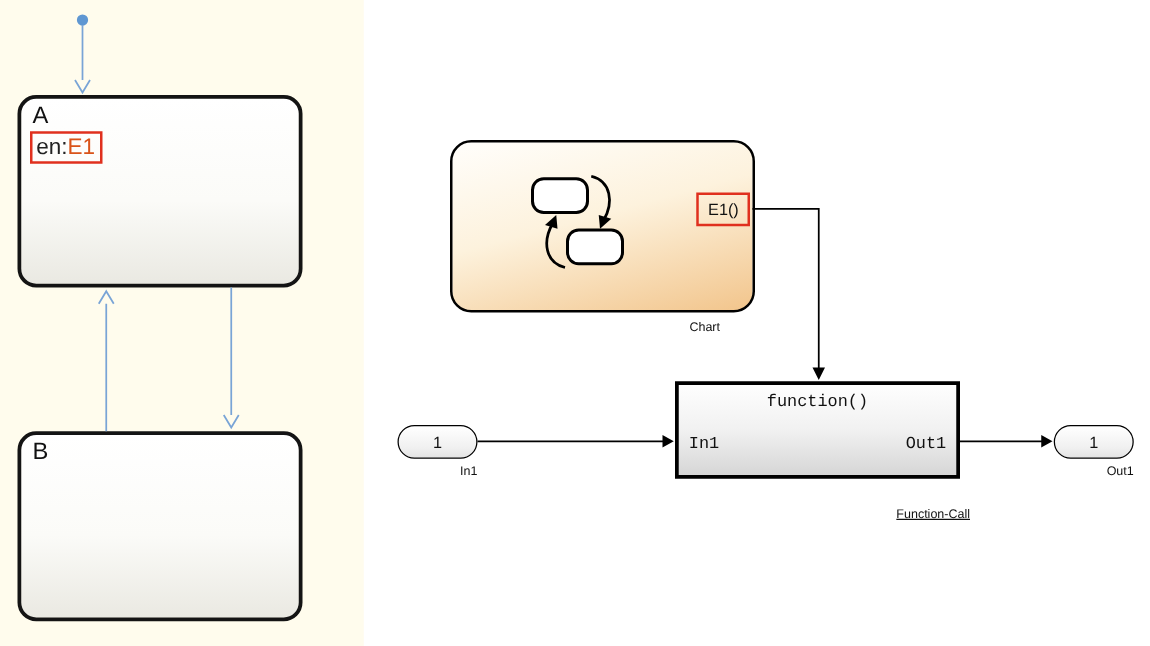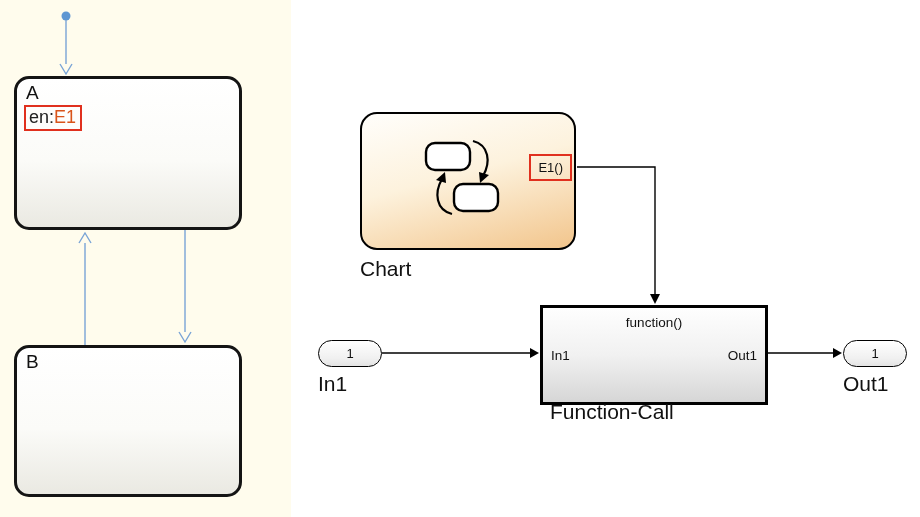--- a/index.html
+++ b/index.html
@@ -19,37 +19,37 @@
                padding:0 4px 1px 3px; font-size:18px; color:#222; line-height:21px; }
   .entry-event { color:#D95319; }
 
   
   .wires { position:absolute; left:0; top:0; width:920px; height:517px; pointer-events:none; }
   .blue  { stroke:#79A4D6; stroke-width:1.4; fill:none; }
   .blk   { stroke:#000; stroke-width:1.4; fill:none; }
   .solid-head { fill:#000; stroke:none; }
 
   
-  .chart-block { position:absolute; left:360px; top:112px; width:216px; height:138px;
+  .chart-block { position:absolute; left:360px; top:112px; width:244px; height:138px;
                  border:2px solid #000; border-radius:17px;
                  background:linear-gradient(165deg,#fffefb 0%,#fdf2dd 45%,#f2c58c 100%); }
   .sf-icon { position:absolute; left:55px; top:20px; }
   .chart-port { position:absolute; right:2px; top:40px; border:2px solid #E0301E;
                 padding:4px 7px; font-size:13px; color:#111; }
 
-  .block-label { position:absolute; text-align:left; font-size:21px; color:#111; }
+  .block-label { position:absolute; text-align:right; font-size:10px; color:#111; }
   .chart-label { left:360px; top:257px; width:216px; }
 
-  .fcs-block { position:absolute; left:540px; top:305px; width:228px; height:100px;
+  .fcs-block { position:absolute; left:540px; top:305px; width:228px; height:78px;
                border:3px solid #000;
-               background:linear-gradient(180deg,#fefefe 0%,#f1f1f1 50%,#d6d6d6 100%); }
+               background:linear-gradient(180deg,#fefefe 0%,#f1f1f1 50%,#d6d6d6 100%);font-family:Liberation Mono, monospace; }
   .fcs-trigger { position:absolute; top:7px; left:0; width:100%; text-align:center; font-size:13.5px; }
   .fcs-in  { position:absolute; left:8px;  top:40px; font-size:13.5px; }
   .fcs-out { position:absolute; right:8px; top:40px; font-size:13.5px; }
-  .fcs-label { left:550px; top:403px; width:252px; line-height:18px; }
+  .fcs-label { left:524px; top:403px; width:252px; line-height:18px;text-decoration:underline; }
 
   .port-oval { position:absolute; width:64px; height:27px; border:1.5px solid #000; border-radius:14px;
                background:linear-gradient(180deg,#ffffff 0%,#f0f0f0 70%,#e3e3e3 100%);
                display:flex; align-items:center; justify-content:center; font-size:13px; }
   .inport  { left:318px; top:340px; }
   .outport { left:843px; top:340px; }
   .inport-label  { left:318px; top:372px; width:64px; }
   .outport-label { left:843px; top:372px; width:64px; }
 </style>
 </head>

